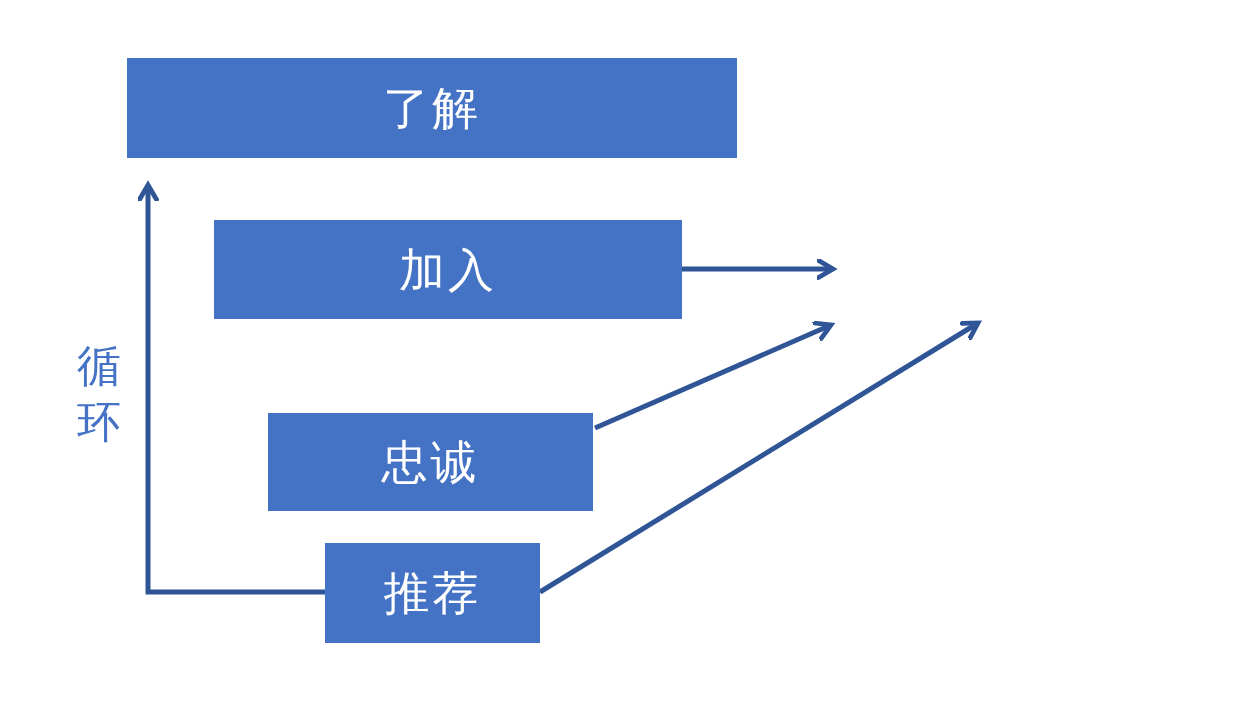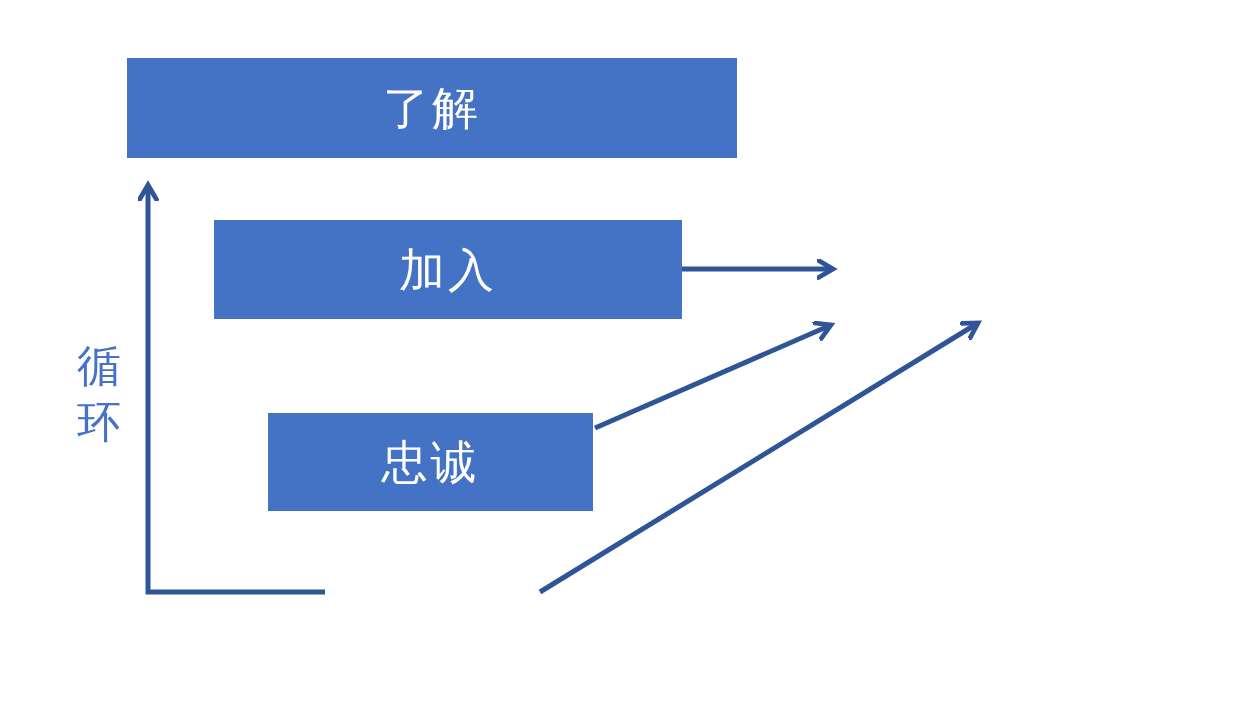--- a/index.html
+++ b/index.html
@@ -96,14 +96,17 @@
 
   <div class="node node-understand">
     <span>了解</span>
   </div>
   <div class="node node-join">
     <span>加入</span>
   </div>
   <div class="node node-loyalty">
     <span>忠诚</span>
   </div>
+  <div class="node node-recommend">
+    <span>推荐</span>
+  </div>
 
 </div>
 
 </body></html>

